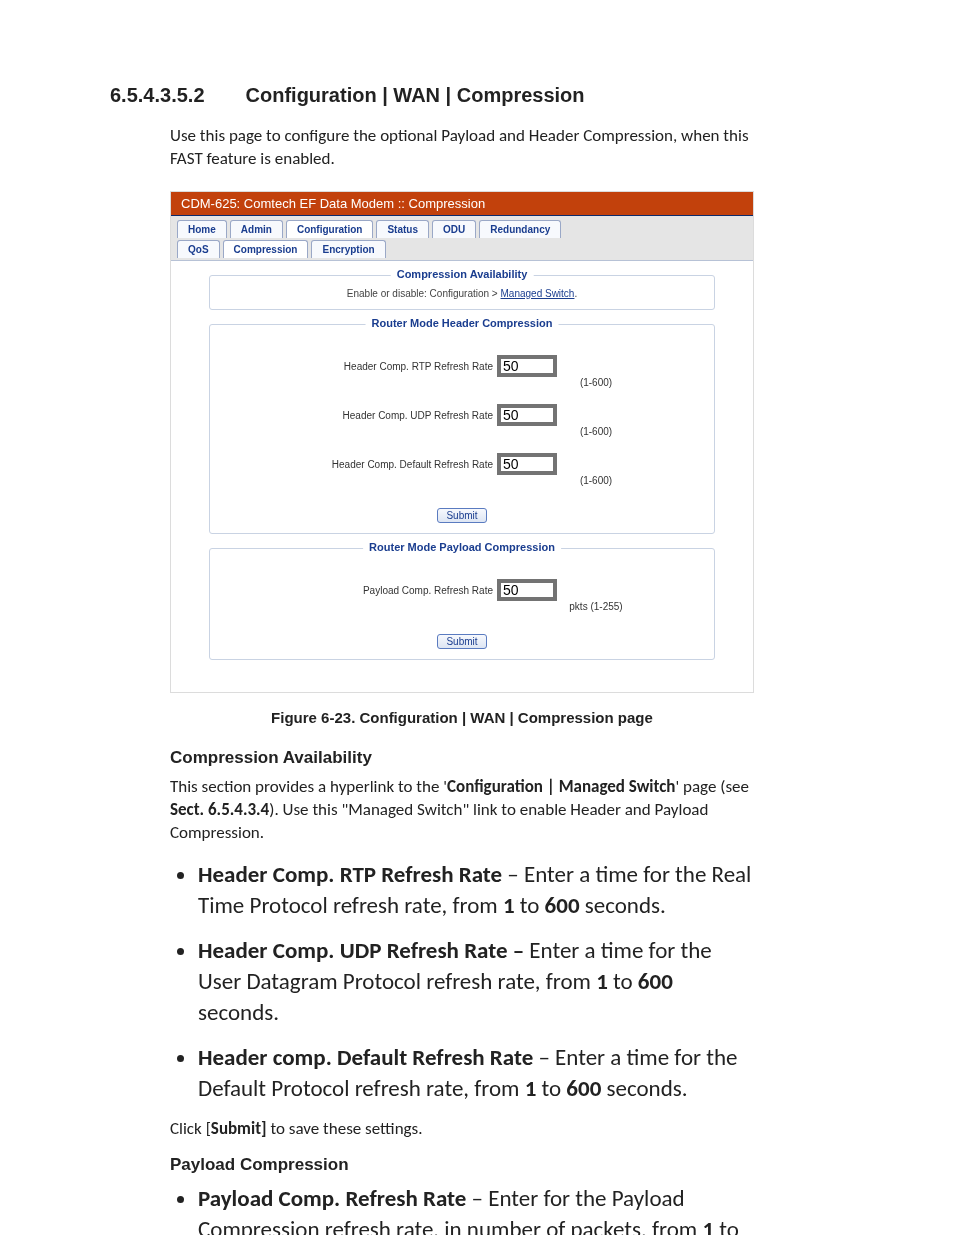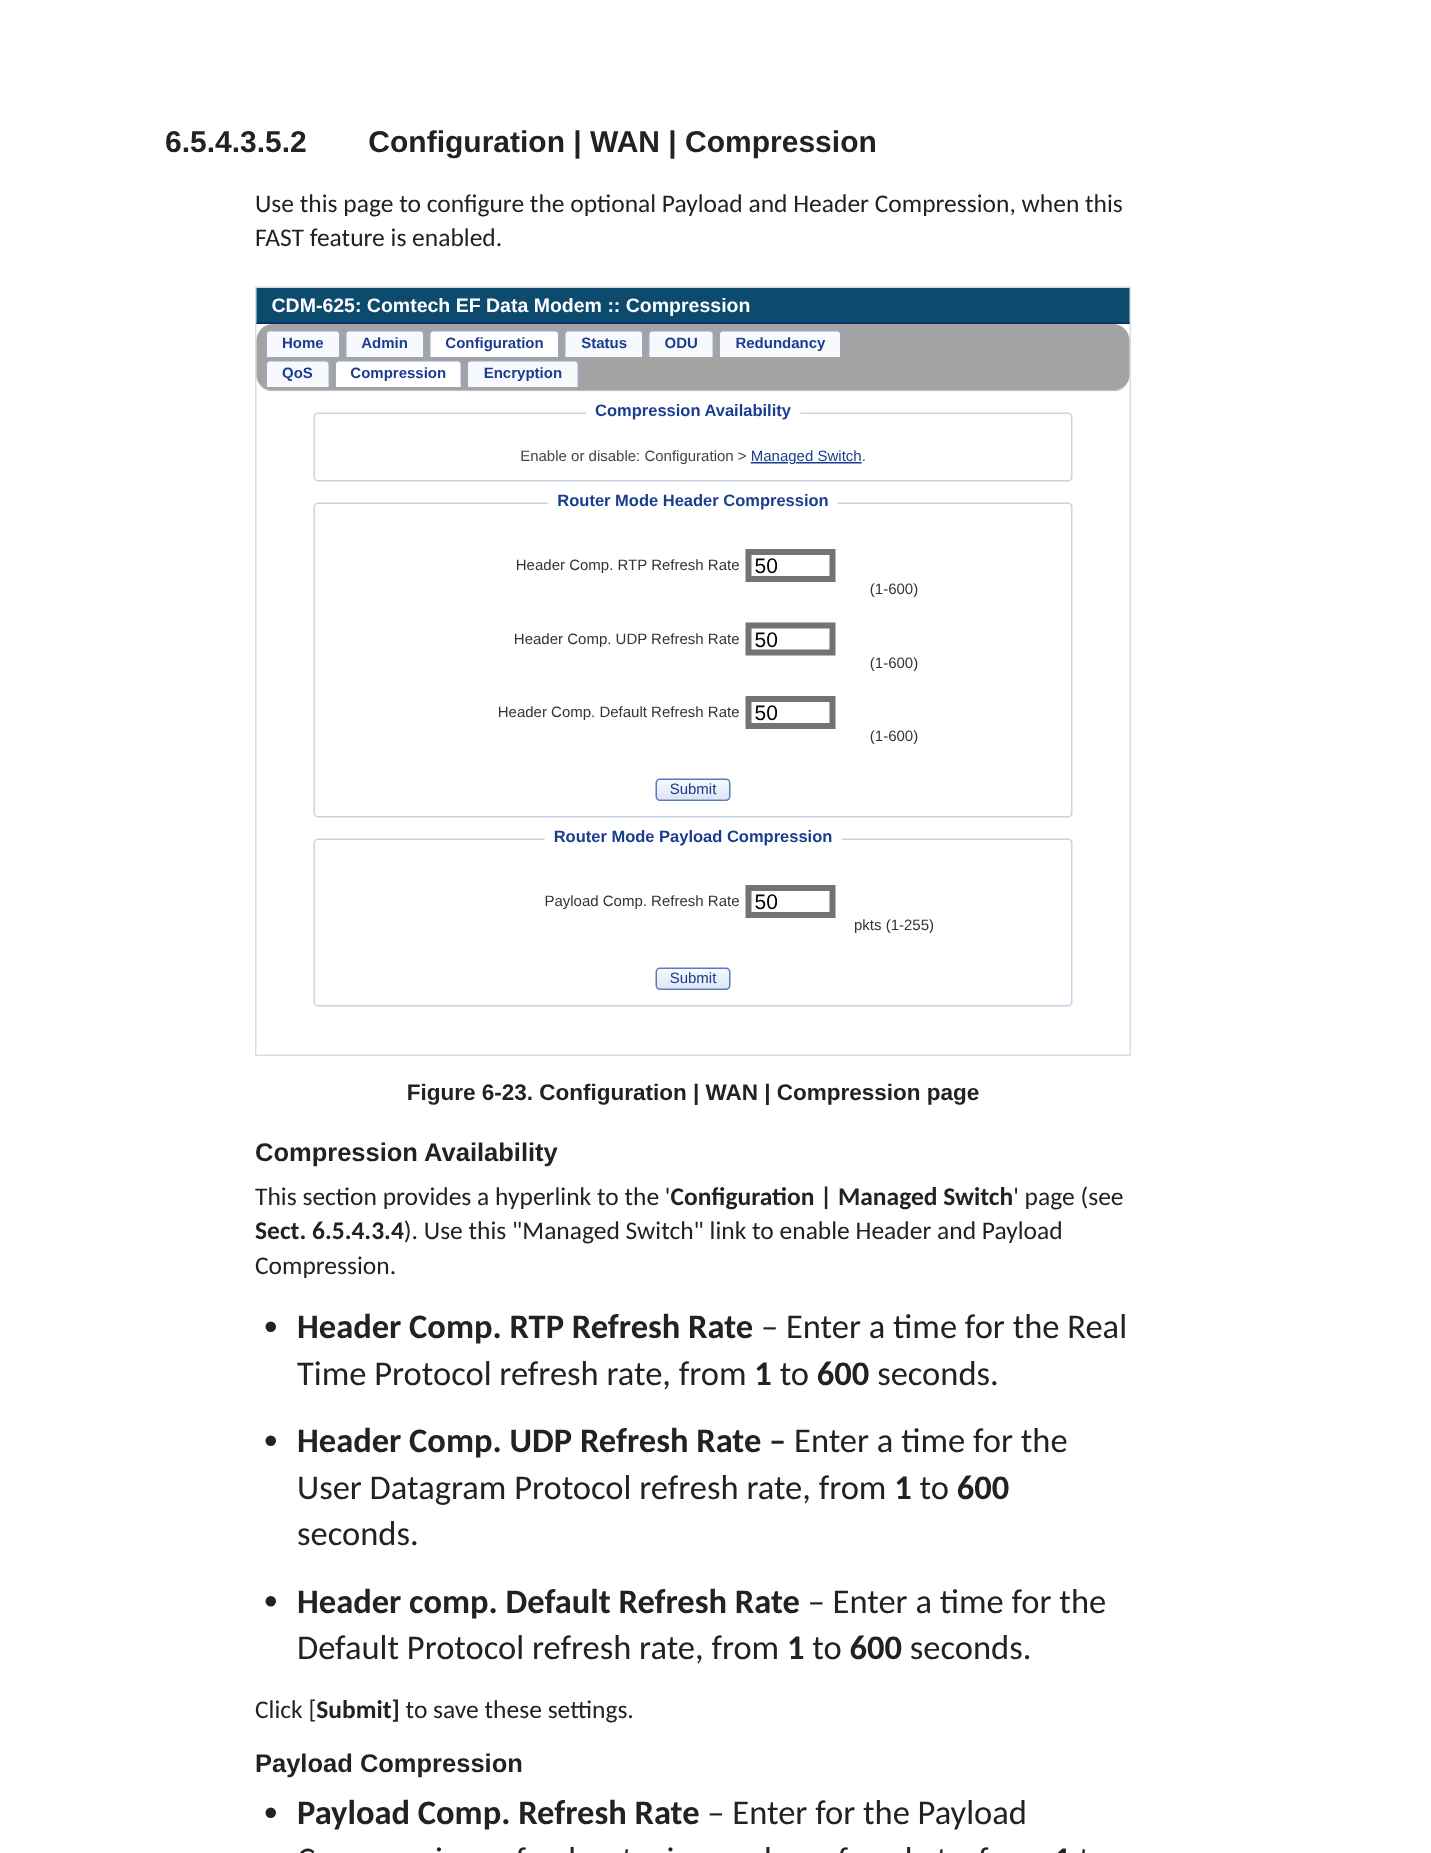--- a/index.html
+++ b/index.html
@@ -34,32 +34,31 @@
   }
 
   
   .shot {
     margin: 0 0 16px 60px;
     border: 1px solid #dcdcdc;
     background: #fff;
     font-family: Verdana, Arial, sans-serif;
   }
   .blue-title {
-    background: #0c4a6e;
+    background: #c2410c;
     color: #fff;
-    font-weight: bold;
+    font-weight: normal;
     font-size: 13px;
     padding: 4px 10px;
     border-bottom: 1px solid #0d2a6a;
   }
   .tabbar {
-    background: #a3a3a3;
+    background: #e5e5e5;
     padding: 4px 6px 0 6px;
     border-bottom: 1px solid #b7c2d6;
-    border-radius: 11px;
   }
   .tab-row {
     display: flex;
     flex-wrap: wrap;
     gap: 3px;
     margin-bottom: 2px;
   }
   .tab {
     font-size: 10px;
     font-weight: bold;
@@ -97,21 +96,21 @@
     background: #fff;
     padding: 0 6px;
     font-weight: bold;
     color: #1a3d8f;
     font-size: 11px;
     white-space: nowrap;
   }
   .avail-text {
     font-size: 10px;
     color: #444;
-    margin-top: 15px;
+    margin-top: 4px;
   }
   .avail-text a { color: #1a3d8f; text-decoration: underline; }
   .form-row {
     display: flex;
     align-items: center;
     justify-content: center;
     gap: 4px;
     margin: 6px 0;
     font-size: 10px;
   }

